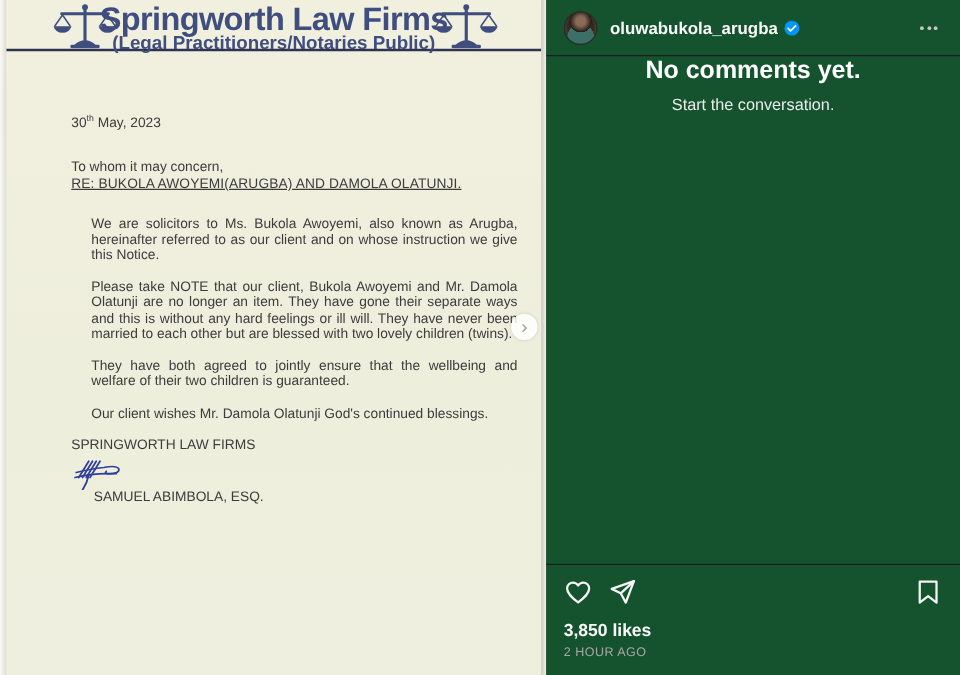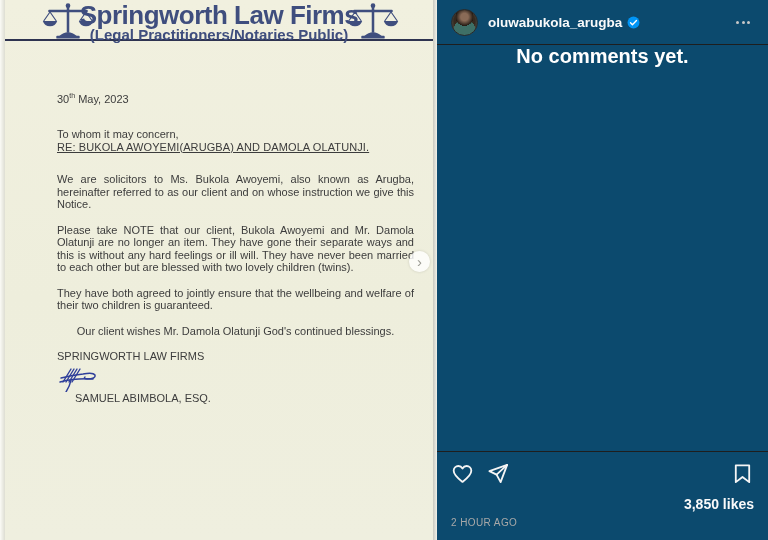--- a/index.html
+++ b/index.html
@@ -24,33 +24,33 @@
   .scales { position:absolute; top:3px; width:56px; height:36px; }
   .scales.left { left:35px; }
   .scales.right { right:32px; }
 
   .letter-body { position:absolute; left:52px; top:90px; width:357px;
     color:#3c3c3c; font-size:11px; line-height:12.5px; }
   .lb-date { margin-bottom:23px; }
   .lb-date sup { font-size:7px; vertical-align:super; }
   .lb-salutation { }
   .lb-subject { text-decoration:underline; margin-bottom:20px; letter-spacing:0.1px; }
-  .lb-par { text-align:justify; margin-bottom:13px; }
-  .lb-par.no-justify { text-align:center; }
+  .lb-par { text-align:justify; margin-bottom:13px;margin-left:16px; }
+  .lb-par.no-justify { text-align:left; }
   .lb-signoff { margin-top:11px; }
   .signature-svg { display:block; margin:3px 0 0 2px; }
   .lb-signatory { margin-top:0px;margin-left:18px; }
 
   .carousel-next { position:absolute; right:7px; top:251px; width:21px; height:21px;
     border-radius:50%; background:rgba(255,255,255,0.8); border:none; cursor:pointer;
     color:#9a9a92; font-size:15px; line-height:19px; text-align:center;
     box-shadow:0 0 3px rgba(0,0,0,0.15); padding:0; }
 
   
-  .post-pane { position:relative; width:331px; height:540px; background:#0c4a6e;
+  .post-pane { position:relative; width:331px; height:540px; background:#14532d;
     display:flex; flex-direction:column; color:#f5f5f5; }
   .post-header { display:flex; align-items:center; height:45px; padding:0 14px;
     border-bottom:1px solid #1e1e1e; flex:0 0 45px; }
   .avatar { width:27px; height:27px; border-radius:50%; flex:0 0 27px;
     background:
       radial-gradient(circle at 50% 28%, #8a6b57 0 17%, #241b14 40%, rgba(0,0,0,0) 41%),
       radial-gradient(circle at 50% 78%, #3e6f66 0 45%, rgba(0,0,0,0) 46%),
       radial-gradient(circle at 50% 45%, #35291f 0 55%, #6f7a76 100%);
     border:1px solid #2a2a2a; }
   .username { font-size:13.5px; font-weight:bold; color:#fafafa; margin-left:10px; }
@@ -62,21 +62,21 @@
   .comments-empty { flex:1; display:flex; flex-direction:column; align-items:center;
     justify-content:flex-start; }
   .ce-title { font-size:20px; font-weight:bold; color:#ffffff; }
   .ce-sub { font-size:13px; color:#ececec; margin-top:8px; }
 
   .post-footer { flex:0 0 auto; border-top:1px solid #1e1e1e; padding:10px 14px 12px; }
   .actions { display:flex; align-items:center; }
   .actions .grp { display:flex; gap:13px; }
   .icon-btn { background:none; border:none; cursor:pointer; padding:0; display:block; }
   .icon-btn svg { display:block; }
-  .likes { font-size:14px; font-weight:bold; color:#fafafa; margin-top:11px;text-align:right; }
+  .likes { font-size:14px; font-weight:bold; color:#fafafa; margin-top:11px; }
   .timestamp { font-size:10px; color:#a8a8a8; letter-spacing:0.4px; margin-top:5px; }
 </style>
 </head>
 <body>
 
 <div class="stage">
 
   <div class="photo-pane">
     <div class="paper">
 
@@ -150,20 +150,21 @@
       <span class="spacer"></span>
       <button class="more-btn" aria-label="More options">
         <i></i>
           <i></i>
           <i></i>
       </button>
     </div>
 
     <div class="comments-empty">
       <div class="ce-title">No comments yet.</div>
+      <div class="ce-sub">Start the conversation.</div>
     </div>
 
     <div class="post-footer">
       <div class="actions">
         <div class="grp">
           <button class="icon-btn" aria-label="Like">
             <svg width="23" height="23" viewBox="0 0 24 24" fill="none" stroke="#f5f5f5" stroke-width="1.9" stroke-linecap="round" stroke-linejoin="round">
               <path d="M12 20.8 C 7 17 2.8 13.6 2.8 9.2 C 2.8 6.3 5 4.2 7.7 4.2 C 9.5 4.2 11.1 5.2 12 6.7 C 12.9 5.2 14.5 4.2 16.3 4.2 C 19 4.2 21.2 6.3 21.2 9.2 C 21.2 13.6 17 17 12 20.8 Z"></path>
             </svg>
           </button>

